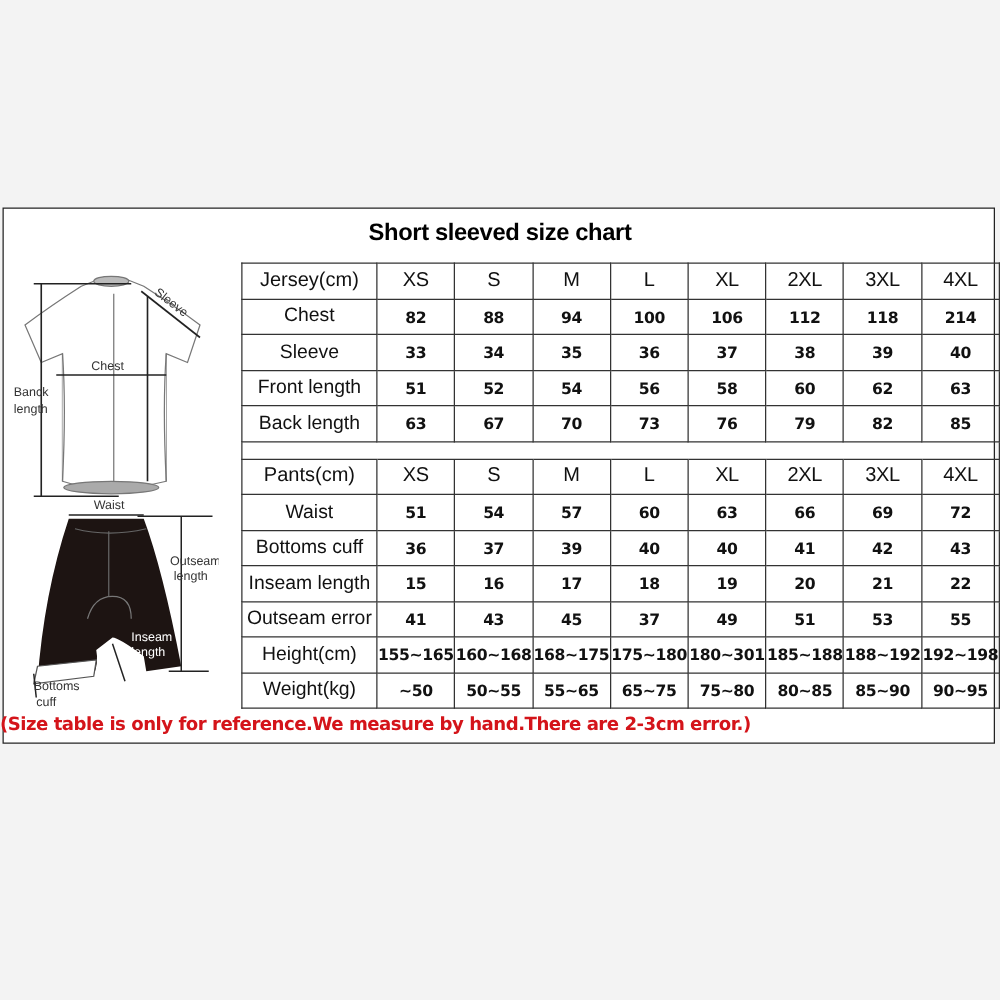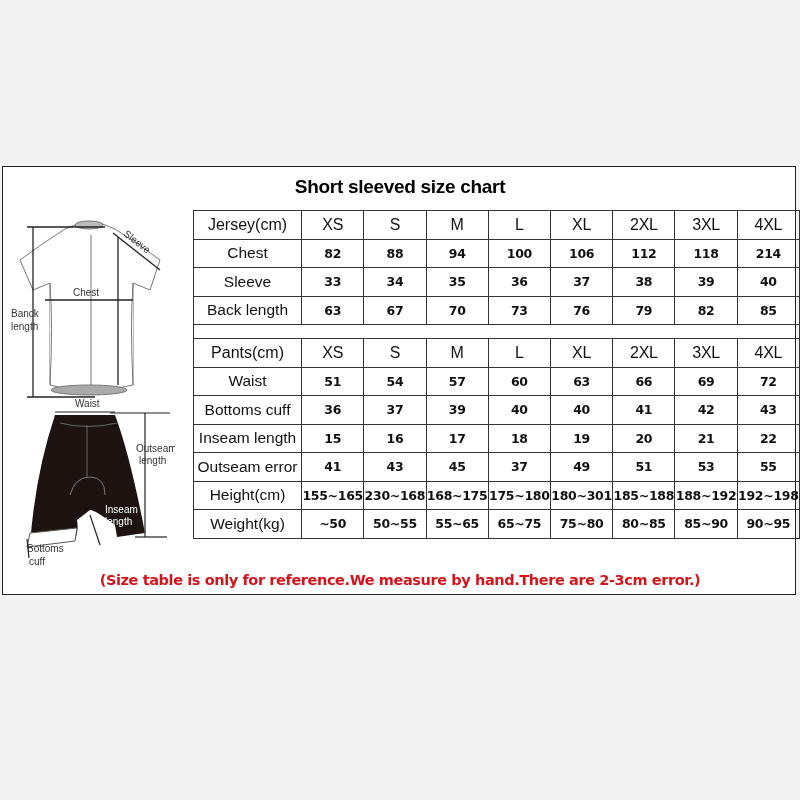--- a/index.html
+++ b/index.html
@@ -7,21 +7,21 @@
   .frame { position:absolute; left:2px; top:166px; width:794px; height:429px; background:#fff; border:1.5px solid #222; box-sizing:border-box; }
   .title { position:absolute; left:0; top:176px; width:800px; text-align:center; font-weight:bold; font-size:19px; color:#000; letter-spacing:-0.3px; }
   table.chart { position:absolute; left:174px; top:210px; border-collapse:collapse; table-layout:fixed;margin-left:19px; }
   table.chart td { border:1.2px solid #333; text-align:center; vertical-align:middle; padding:0; height:27.5px; font-size:14px; color:#111; overflow:hidden; white-space:nowrap; }
   table.chart td.lbl { width:115px; font-size:15.5px; }
   table.chart td.hdr { font-size:16px; }
   table.chart td.val { width:62px; font-weight:bold; font-size:12.5px; font-family:"DejaVu Sans", sans-serif; letter-spacing:-0.3px; }
   table.chart tr.gap td { height:13px; border-left:none; border-right:none; }
   table.chart tr.gap td.first { border-left:1.2px solid #333; }
   table.chart tr.gap td.last { border-right:1.2px solid #333; }
-  .note { position:absolute; left:0; top:572px; width:800px; text-align:center; color:#d4141a; font-weight:bold; font-size:14.5px; font-family:"DejaVu Sans", sans-serif; letter-spacing:-0.4px; }
+  .note { position:absolute; left:0; top:572px; width:800px; color:#d4141a; font-weight:bold; font-size:14.5px; font-family:"DejaVu Sans", sans-serif; letter-spacing:-0.4px; }
   .illus { position:absolute; }
   .lbl-s { font-size:10px; fill:#333; font-family:"Liberation Sans", sans-serif; }
   .lbl-w { font-size:10px; fill:#fff; font-family:"Liberation Sans", sans-serif; }
 </style>
 </head>
 <body>
 
 <div class="frame"></div>
 <div class="title">Short sleeved size chart</div>
 
@@ -102,20 +102,31 @@
     <td class="val">33</td>
     <td class="val">34</td>
     <td class="val">35</td>
     <td class="val">36</td>
     <td class="val">37</td>
     <td class="val">38</td>
     <td class="val">39</td>
     <td class="val">40</td>
   </tr>
   <tr>
+    <td class="lbl">Front length</td>
+    <td class="val">51</td>
+    <td class="val">52</td>
+    <td class="val">54</td>
+    <td class="val">56</td>
+    <td class="val">58</td>
+    <td class="val">60</td>
+    <td class="val">62</td>
+    <td class="val">63</td>
+  </tr>
+  <tr>
     <td class="lbl">Back length</td>
     <td class="val">63</td>
     <td class="val">67</td>
     <td class="val">70</td>
     <td class="val">73</td>
     <td class="val">76</td>
     <td class="val">79</td>
     <td class="val">82</td>
     <td class="val">85</td>
   </tr>
@@ -181,21 +192,21 @@
     <td class="val">45</td>
     <td class="val">37</td>
     <td class="val">49</td>
     <td class="val">51</td>
     <td class="val">53</td>
     <td class="val">55</td>
   </tr>
   <tr>
     <td class="lbl">Height(cm)</td>
     <td class="val">155~165</td>
-    <td class="val">230~168</td>
+    <td class="val">160~168</td>
     <td class="val">168~175</td>
     <td class="val">175~180</td>
     <td class="val">180~301</td>
     <td class="val">185~188</td>
     <td class="val">188~192</td>
     <td class="val">192~198</td>
   </tr>
   <tr>
     <td class="lbl">Weight(kg)</td>
     <td class="val">~50</td>

